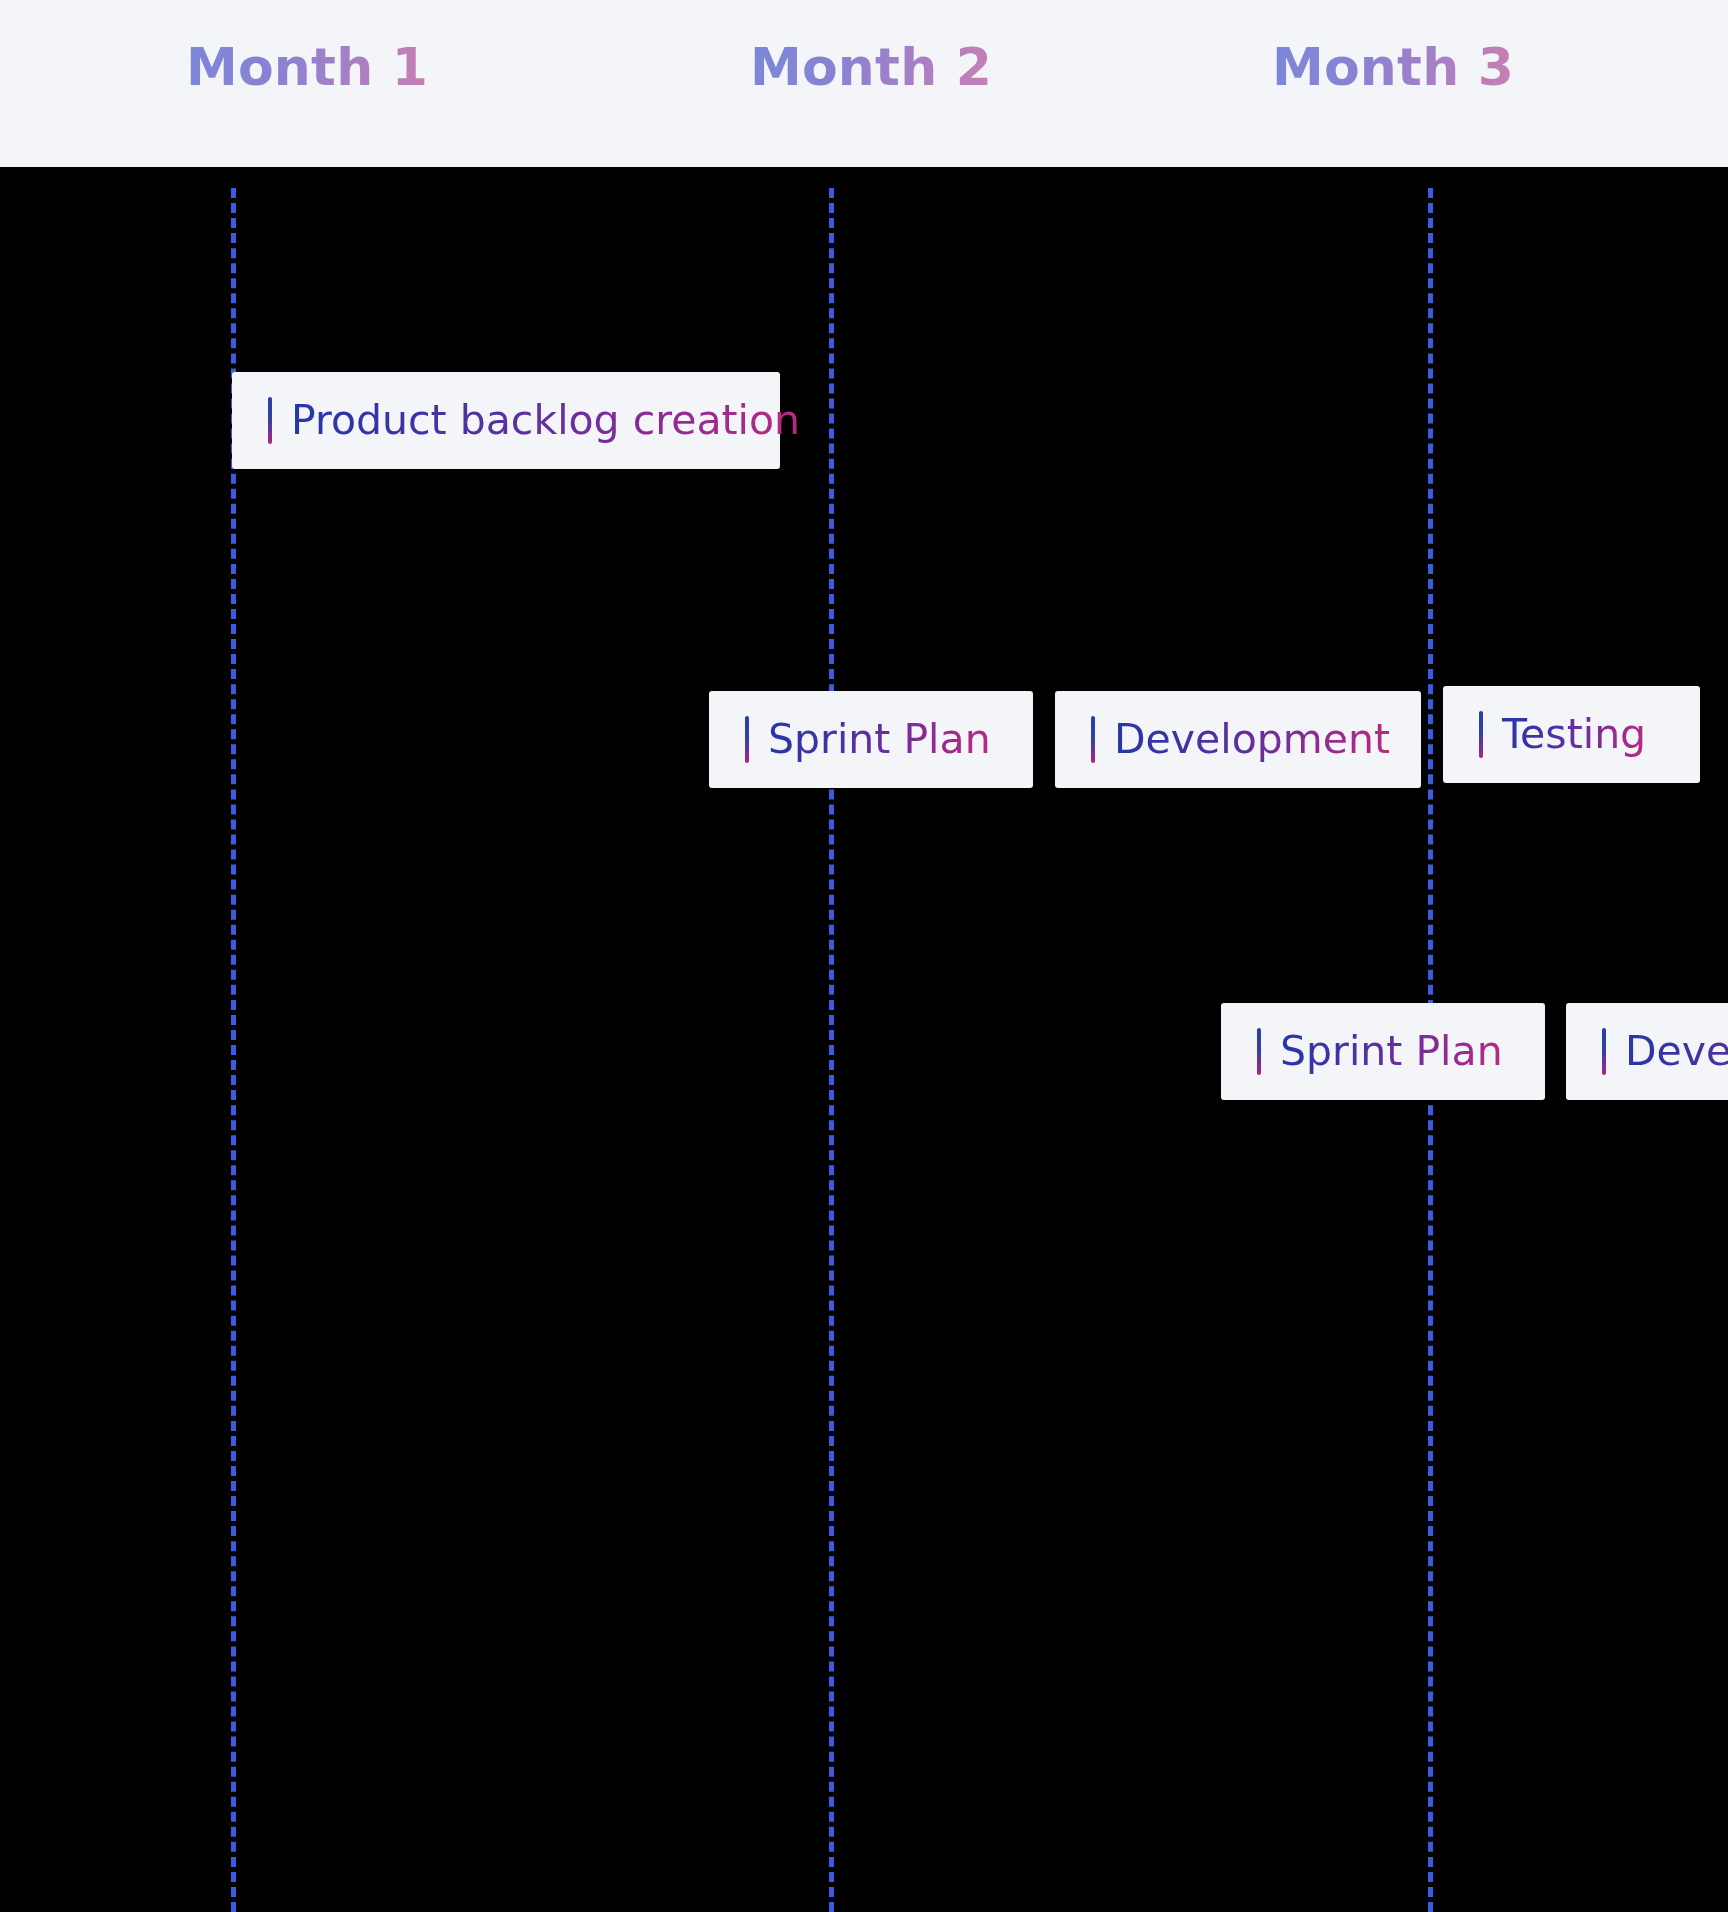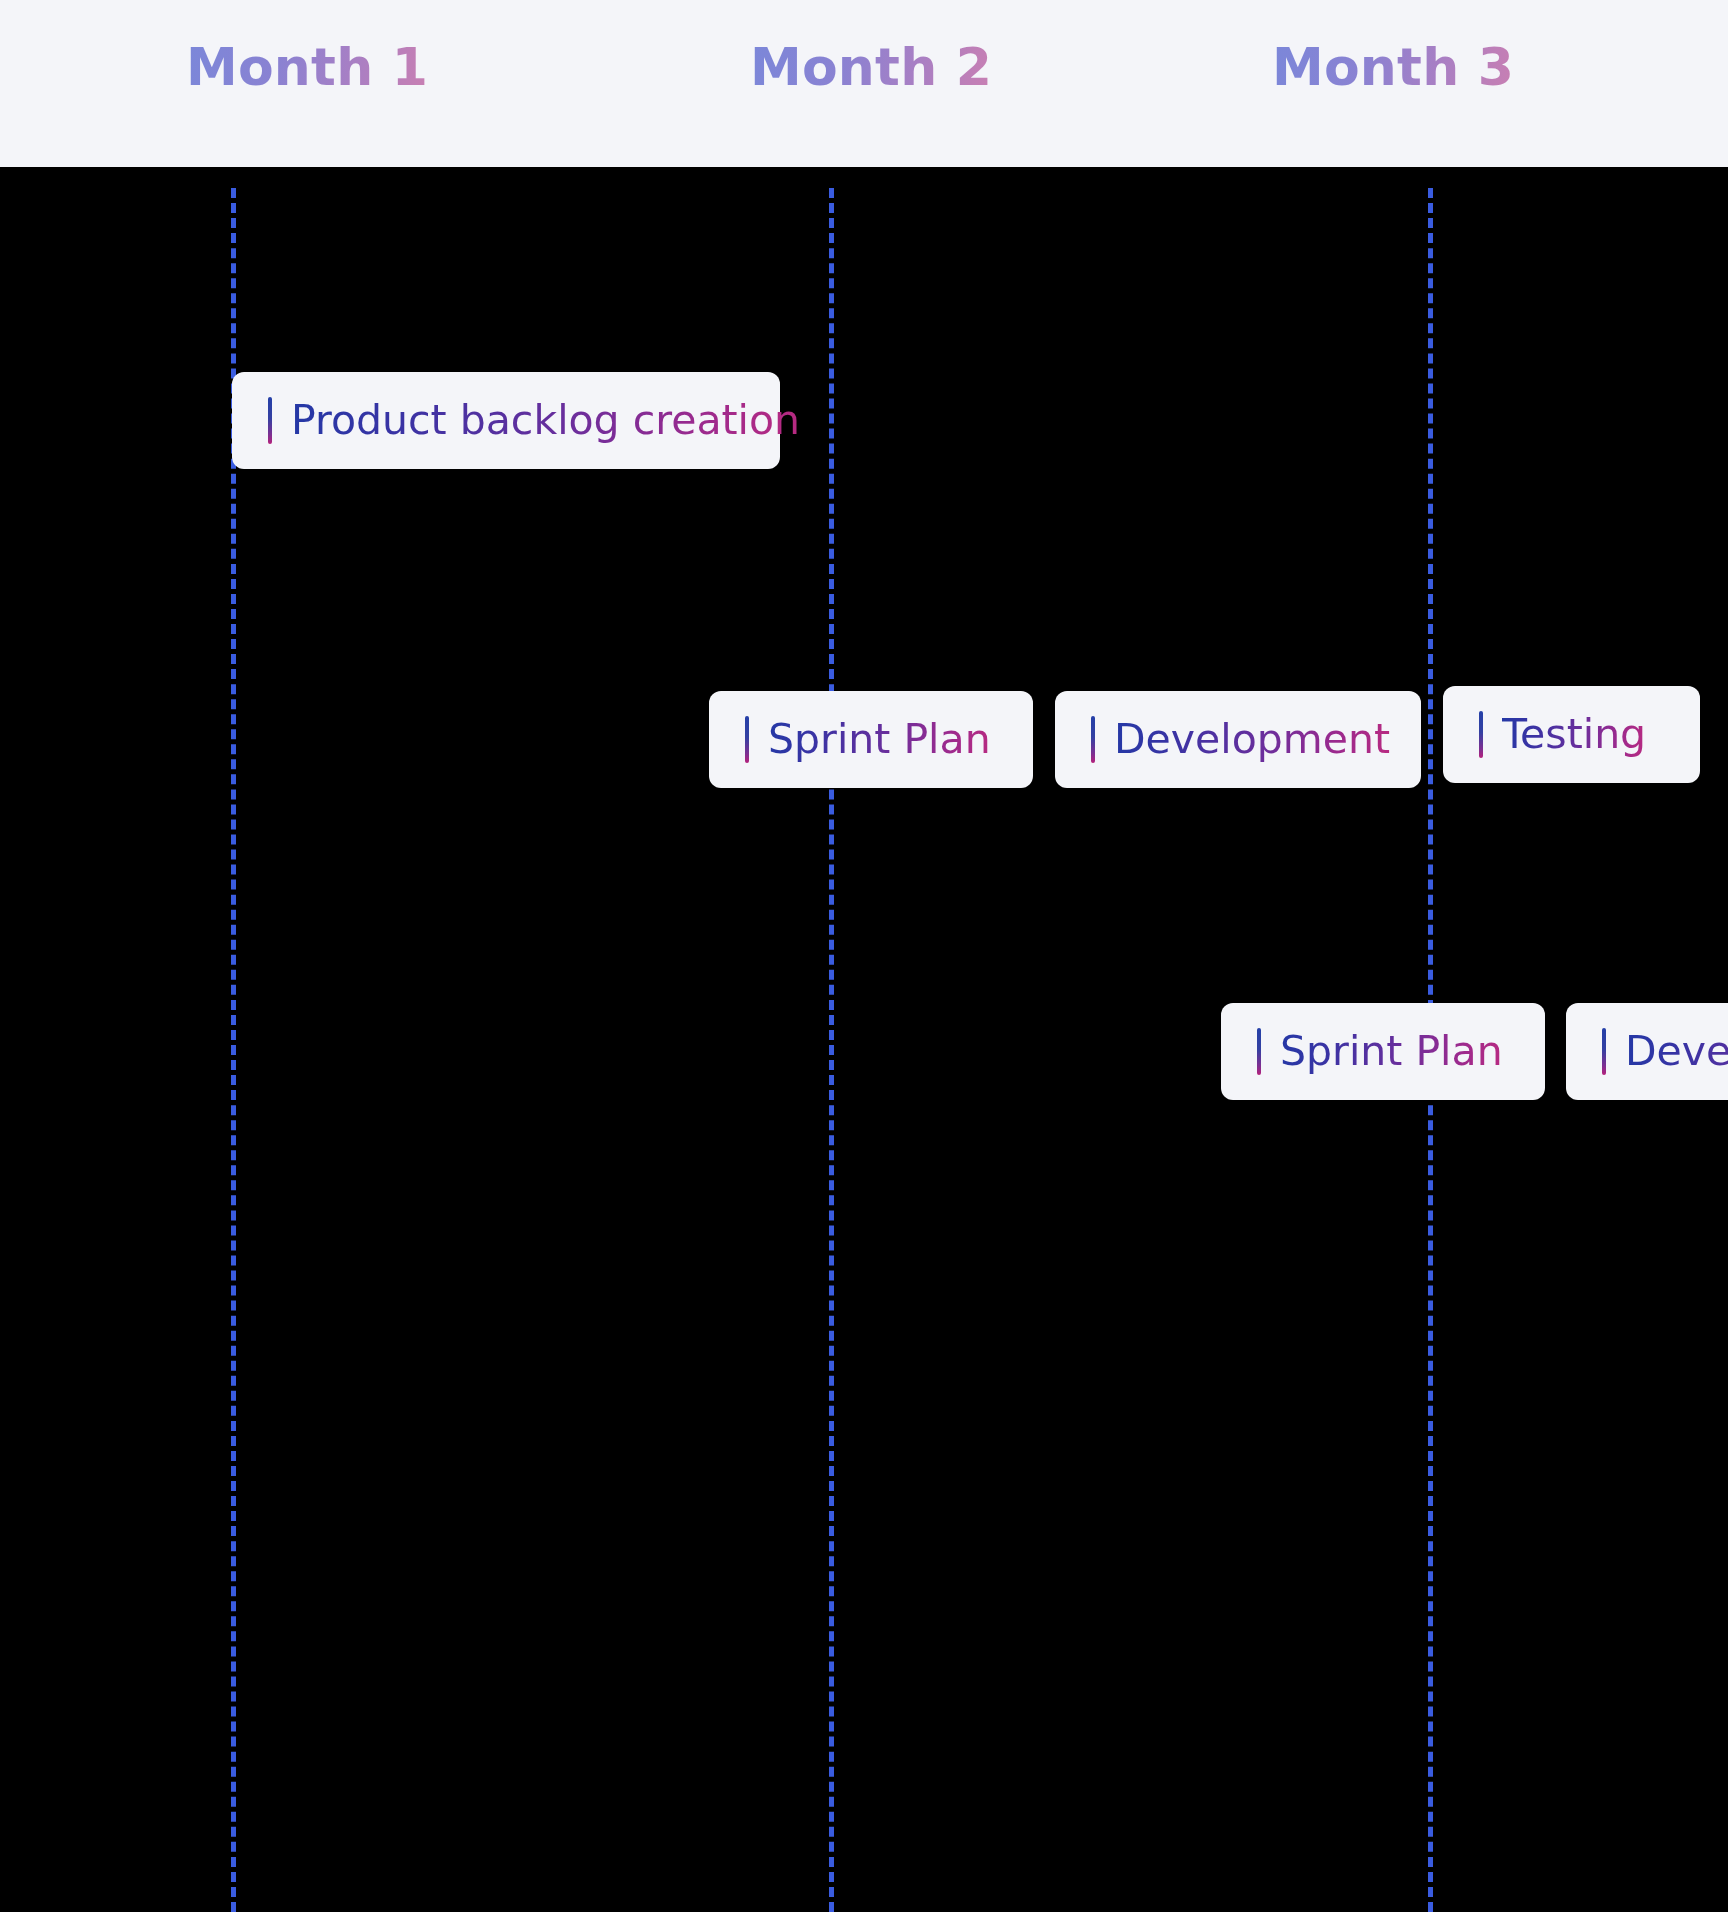--- a/index.html
+++ b/index.html
@@ -71,21 +71,21 @@
     top: 0;
     width: 1728px;
     height: 1912px;
     z-index: 2;
   }
   .task-card {
     position: absolute;
     height: 97px;
     box-sizing: border-box;
     background: #f4f5f9;
-    border-radius: 12px;
+    border-radius: 3px;
     display: flex;
     align-items: center;
     padding-left: 36px;
     padding-right: 34px;
     white-space: nowrap;
   }
   .task-accent {
     flex: 0 0 auto;
     width: 4px;
     height: 47px;

